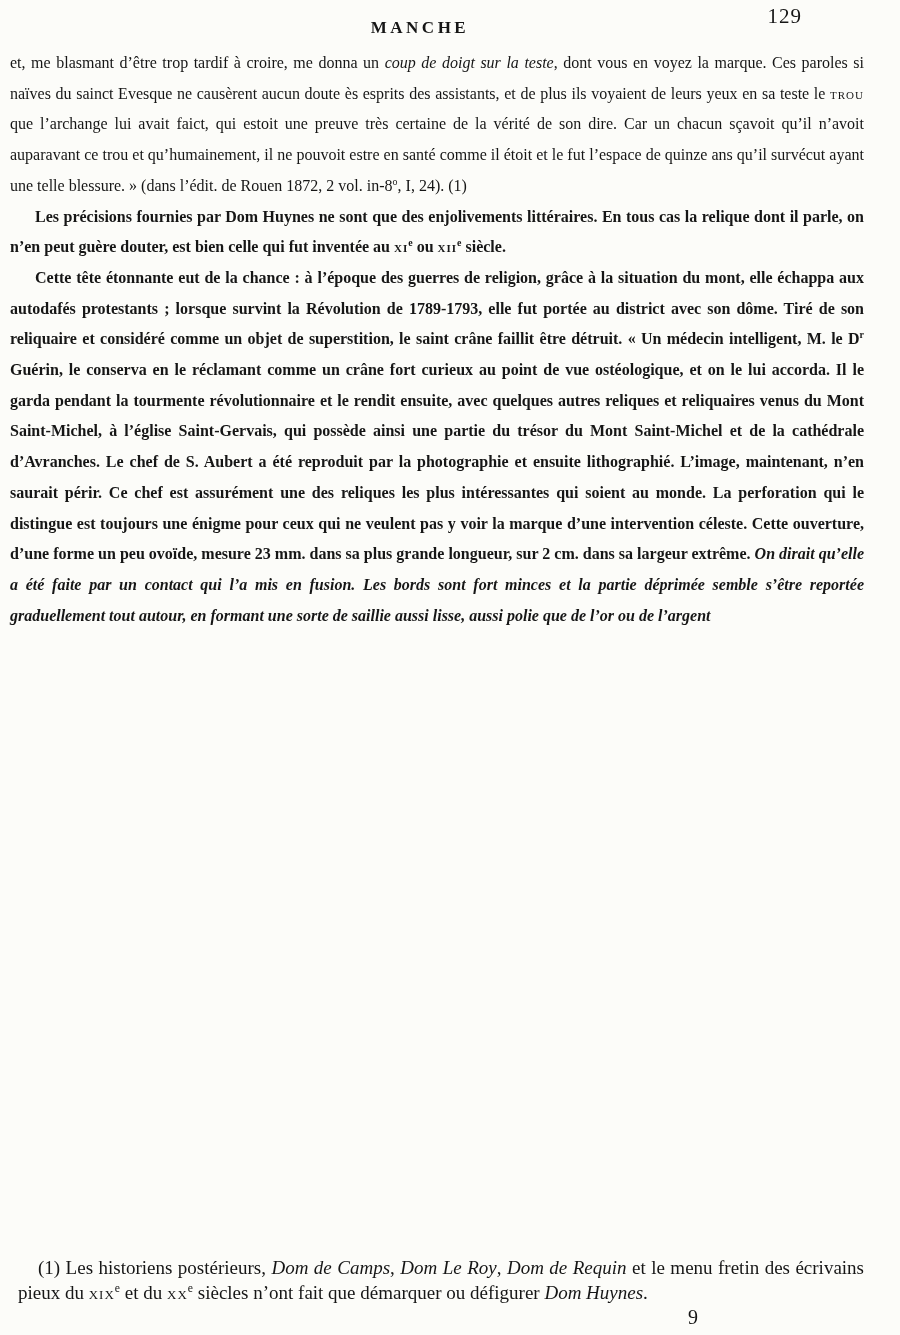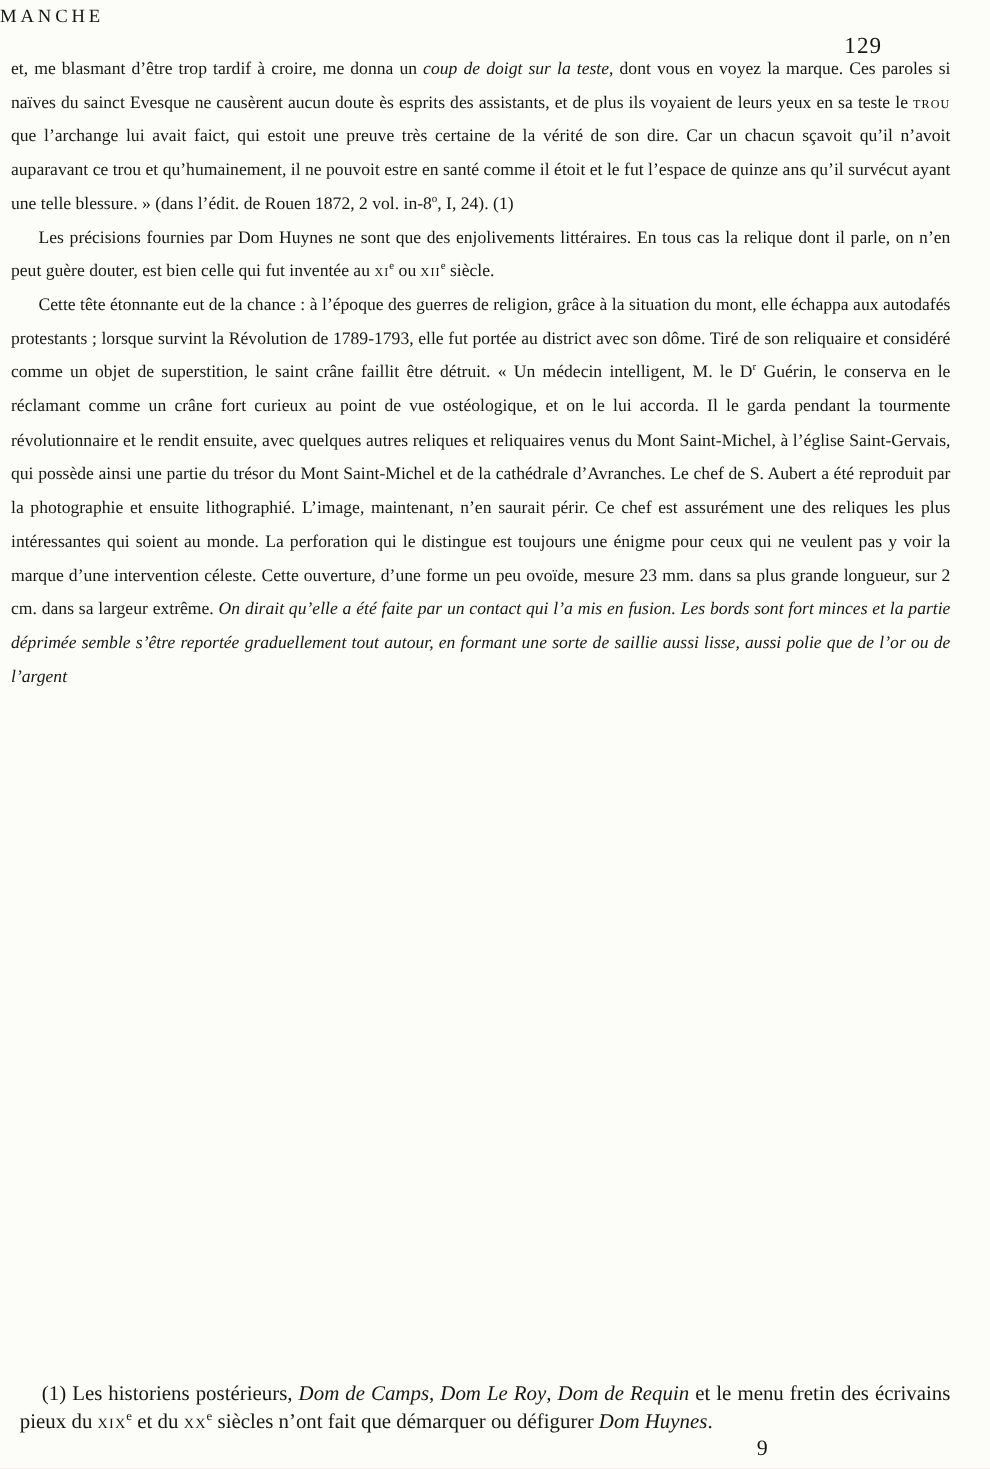--- a/index.html
+++ b/index.html
@@ -15,43 +15,42 @@
     font-family: "Liberation Serif", "DejaVu Serif", serif;
     overflow: hidden;
   }
   .page-header {
     position: relative;
     height: 34px;
     padding-top: 8px;
   }
   .running-title {
     position: absolute;
-    left: 0; right: 60px; top: 5px;
-    text-align: left;
+    left: 0; right: 60px; top: 18px;
+    text-align: center;
     font-size: 17px;
-    font-weight: 400;
+    font-weight: 700;
     letter-spacing: 3.5px;
   }
   .folio {
     position: absolute;
     right: 98px; top: 4px;
     font-size: 21px;
     letter-spacing: 1px;
-    margin-top: 25px;
   }
   .page-body {
     padding: 14px 36px 0 10px;
     font-size: 16px;
     line-height: 30.7px;
     text-align: justify;
     max-height: 1170px;
     overflow: hidden;
   }
   .para { margin: 0; }
-  .para.indent { text-indent: 25px; }
+  .para.indent { text-indent: 25px; font-weight: bold; }
   .footnote-wrap {
     position: absolute;
     left: 18px;
     right: 36px;
     bottom: 30px;
   }
   .footnote {
     margin: 0;
     font-size: 19px;
     line-height: 25px;

